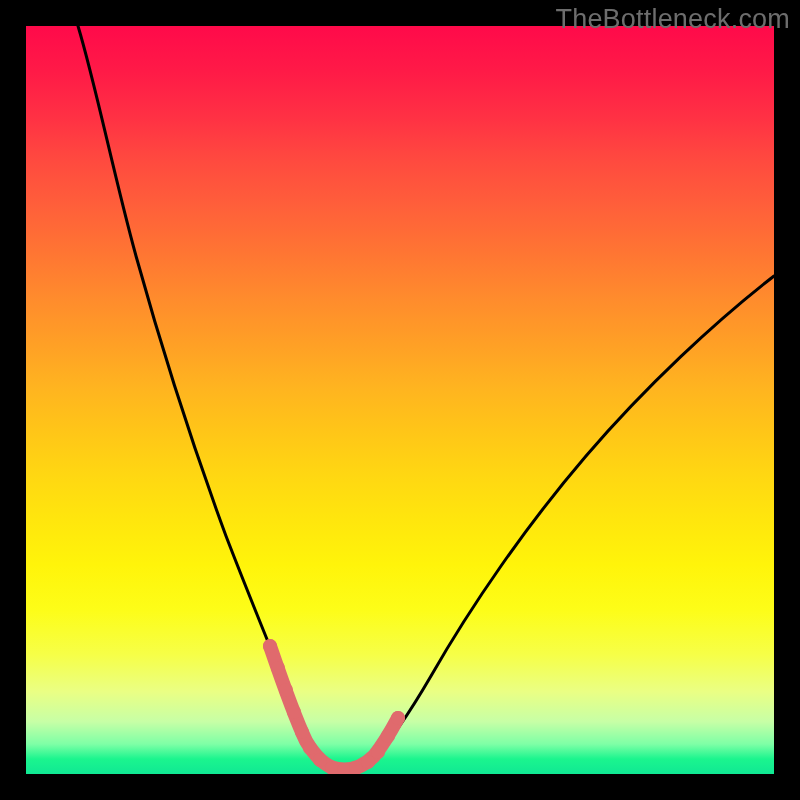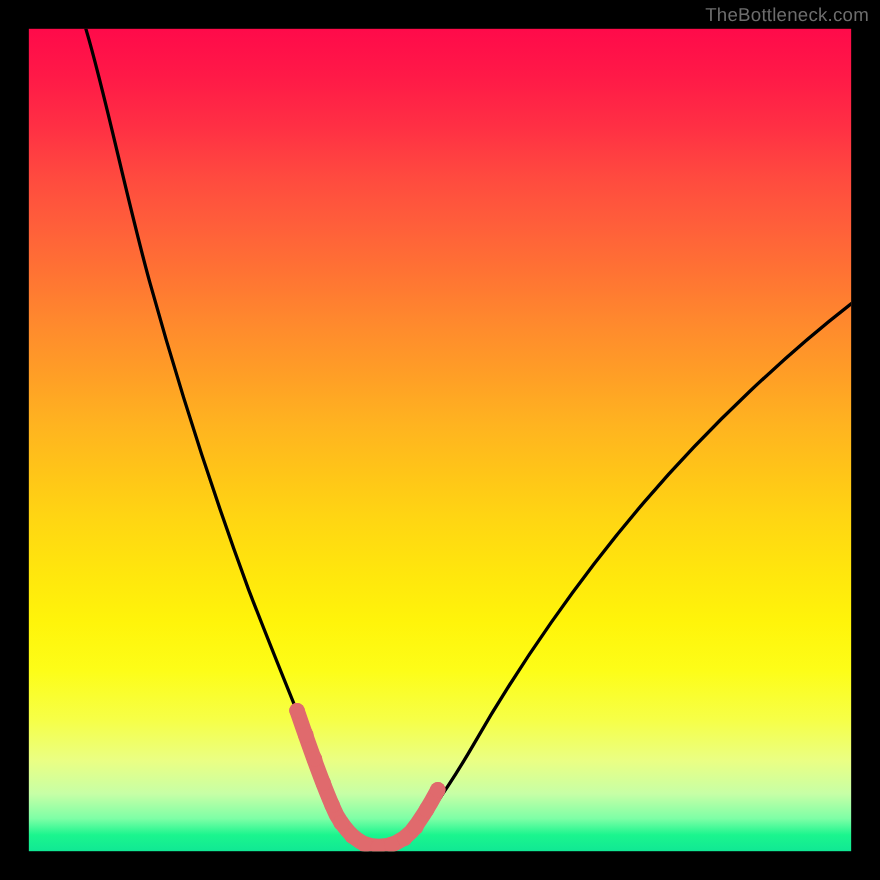--- a/index.html
+++ b/index.html
@@ -58,21 +58,21 @@
     position: absolute;
     inset: 0;
     width: 100%;
     height: 100%;
   }
   .watermark {
     position: absolute;
     top: 4px;
     right: 10px;
     color: #6d6d6d;
-    font-size: 17px;
+    font-size: 27px;
     letter-spacing: 0.2px;
     user-select: none;
     font-weight: 400;
   }
 </style>
 </head>
 <body>
 
 <div class="frame">
 

